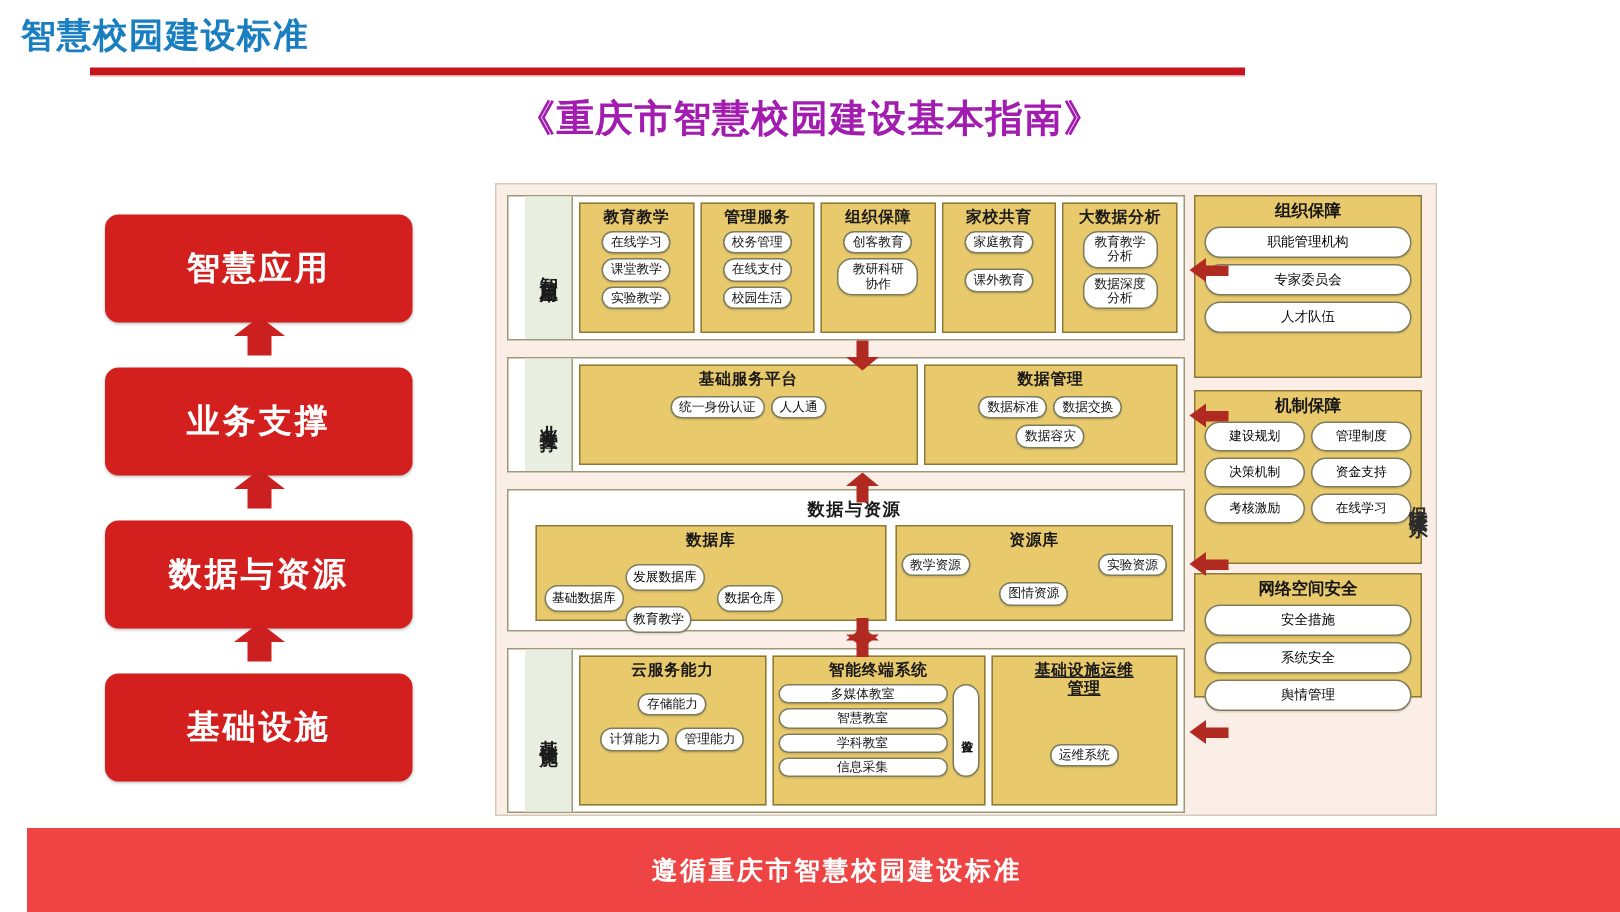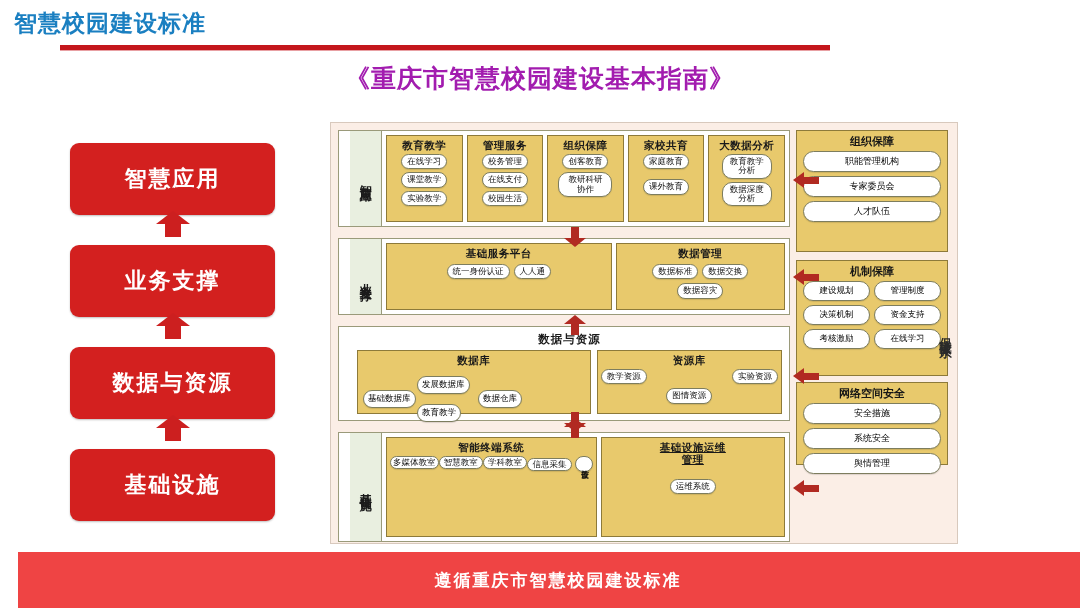--- a/index.html
+++ b/index.html
@@ -279,37 +279,45 @@
               </div>
             </div>
           </div>
         </div>
 
         <div class="section" id="sec4">
           <div class="sec-label">
             <span>基础设施</span>
           </div>
           <div class="sec-body">
+            <div class="grp">
+              <div class="grp-t">云服务能力</div>
+              <div class="pill" style="margin-top:6px">存储能力</div>
+              <div class="pill-row" style="margin-top:5px">
+                <div class="pill" style="margin:0">计算能力</div>
+                <div class="pill" style="margin:0">管理能力</div>
+              </div>
+            </div>
             <div class="grp" style="flex:1.15">
               <div class="grp-t">智能终端系统</div>
               <div style="display:flex; gap:3px; width:100%; align-items:stretch">
-                <div style="flex:1; display:flex; flex-direction:row; align-items:center">
+                <div style="flex:1; display:flex; flex-direction:column; align-items:center">
                   <div class="pill" style="width:100%; padding:1px 2px">多媒体教室</div>
                   <div class="pill" style="width:100%; padding:1px 2px">智慧教室</div>
                   <div class="pill" style="width:100%; padding:1px 2px">学科教室</div>
                   <div class="pill" style="width:100%; padding:1px 2px">信息采集</div>
                 </div>
                 <div class="pill" style="width:18px; display:flex; align-items:center; justify-content:center; padding:2px 1px; margin:0">
                   <span style="writing-mode:vertical-rl; font-size:8px">监控设备</span>
                 </div>
               </div>
             </div>
             <div class="grp">
               <div class="grp-t two" style="max-width:66px">基础设施运维管理</div>
-              <div class="pill" style="margin-top:11px">运维系统</div>
+              <div class="pill" style="margin-top:28px">运维系统</div>
             </div>
           </div>
         </div>
 
         <div class="arr-dn" style="left:226px; top:97px">
             <div class="stem"></div>
             <div class="head"></div>
           </div>
         <div class="arr-up" style="left:226px; top:185px">
             <div class="head"></div>

